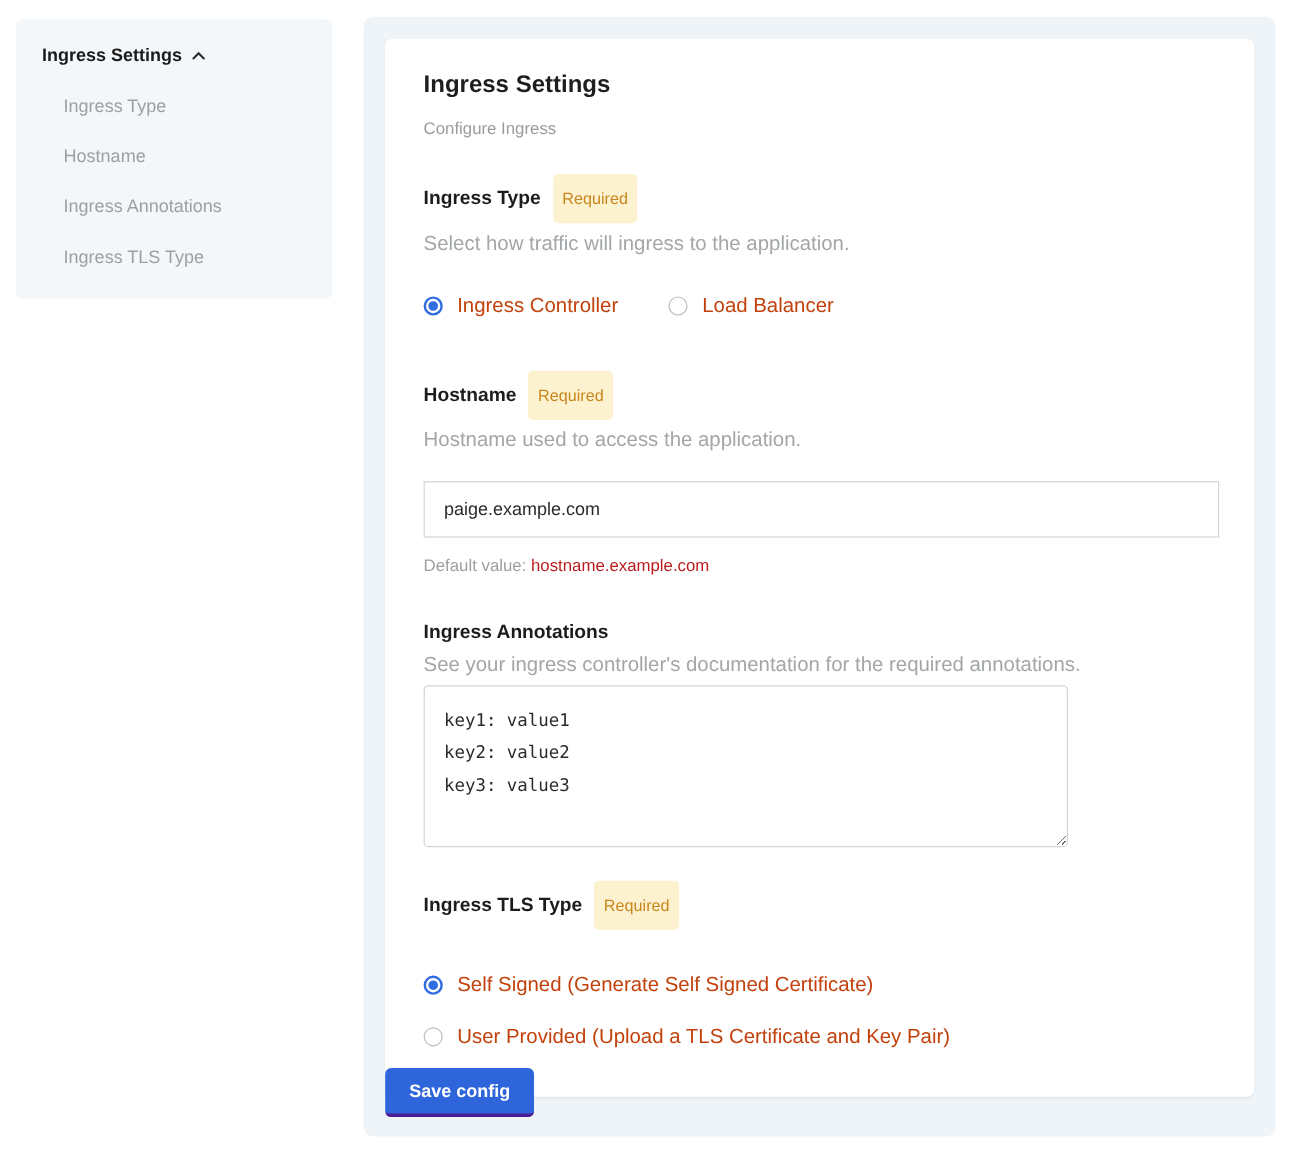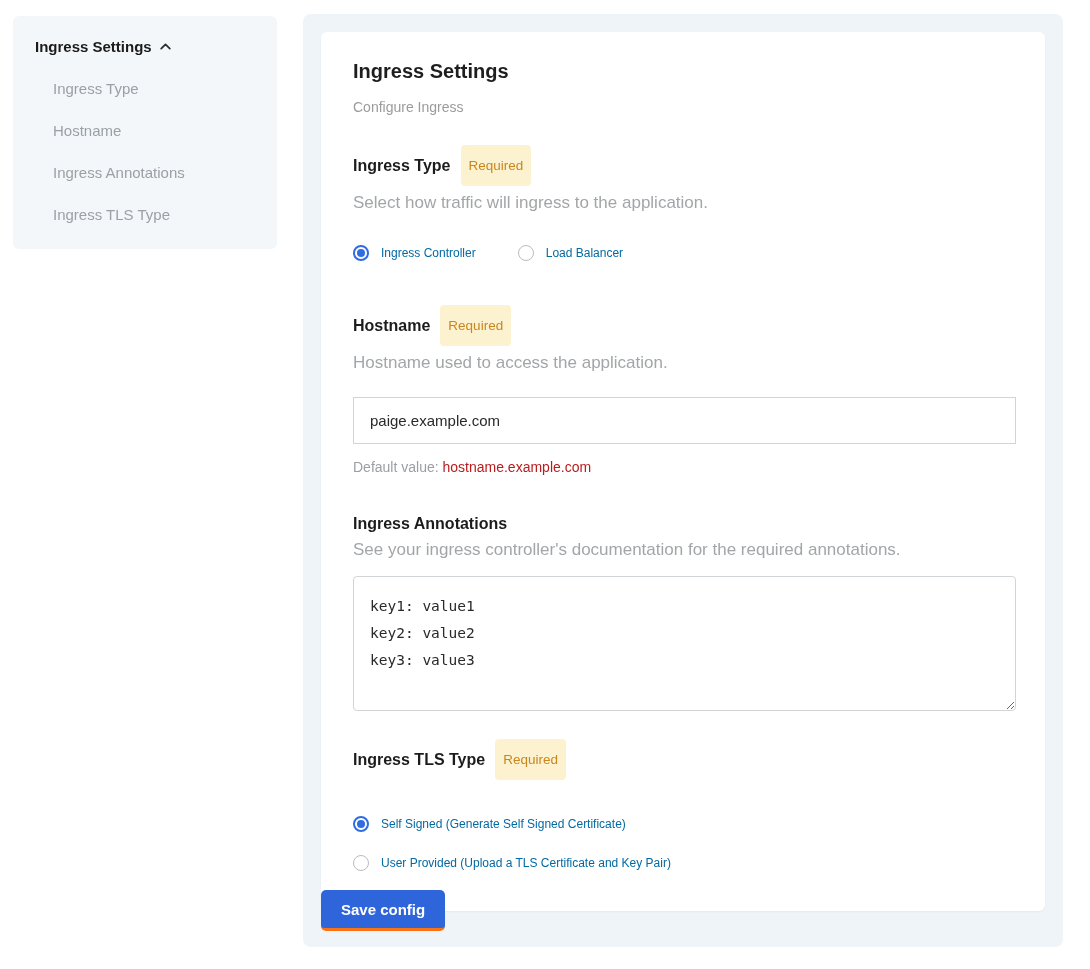--- a/index.html
+++ b/index.html
@@ -122,22 +122,22 @@
   .radio-circle.checked::after {
     content: "";
     position: absolute;
     left: 50%; top: 50%;
     width: 8px; height: 8px;
     margin: -4px 0 0 -4px;
     border-radius: 50%;
     background: #2f6de0;
   }
   .radio-label {
-    font-size: 12px;
-    color: #0369a1;
+    font-size: 17px;
+    color: #c2410c;
   }
 
   
   .text-input {
     margin-top: 24px;
     width: 663px;
     height: 47px;
     border: 1px solid #d2d5d7;
     border-radius: 0;
     padding: 0 16px;
@@ -151,22 +151,22 @@
     margin-top: 15px;
     font-size: 14px;
     color: #9b9fa2;
   }
   .default-value {
     color: #b91c1c;
     font-weight: 400;
     text-align: right;
   }
   .annotations-textarea {
-    margin-top: 16px;
-    width: 663px;
+    margin-top: 7px;
+    width: 537px;
     height: 135px;
     border: 1px solid #d2d5d7;
     border-radius: 4px;
     padding: 16px;
     font-family: "DejaVu Sans Mono", monospace;
     font-size: 14.5px;
     line-height: 27px;
     color: #2a2a2a;
     resize: both;
     outline: none;
@@ -176,21 +176,21 @@
   
   .save-button {
     position: absolute;
     left: 18px; top: 876px;
     background: #2f65db;
     color: #ffffff;
     font-family: "Liberation Sans", sans-serif;
     font-size: 15px;
     font-weight: 700;
     border: none;
-    border-bottom: 3px solid #f97316;
+    border-bottom: 3px solid #4c1d95;
     border-radius: 5px;
     padding: 11px 20px 10px 20px;
     cursor: pointer;
   }
 </style>
 </head>
 <body>
 
 <nav class="sidebar">
   <div class="sidebar-heading">

